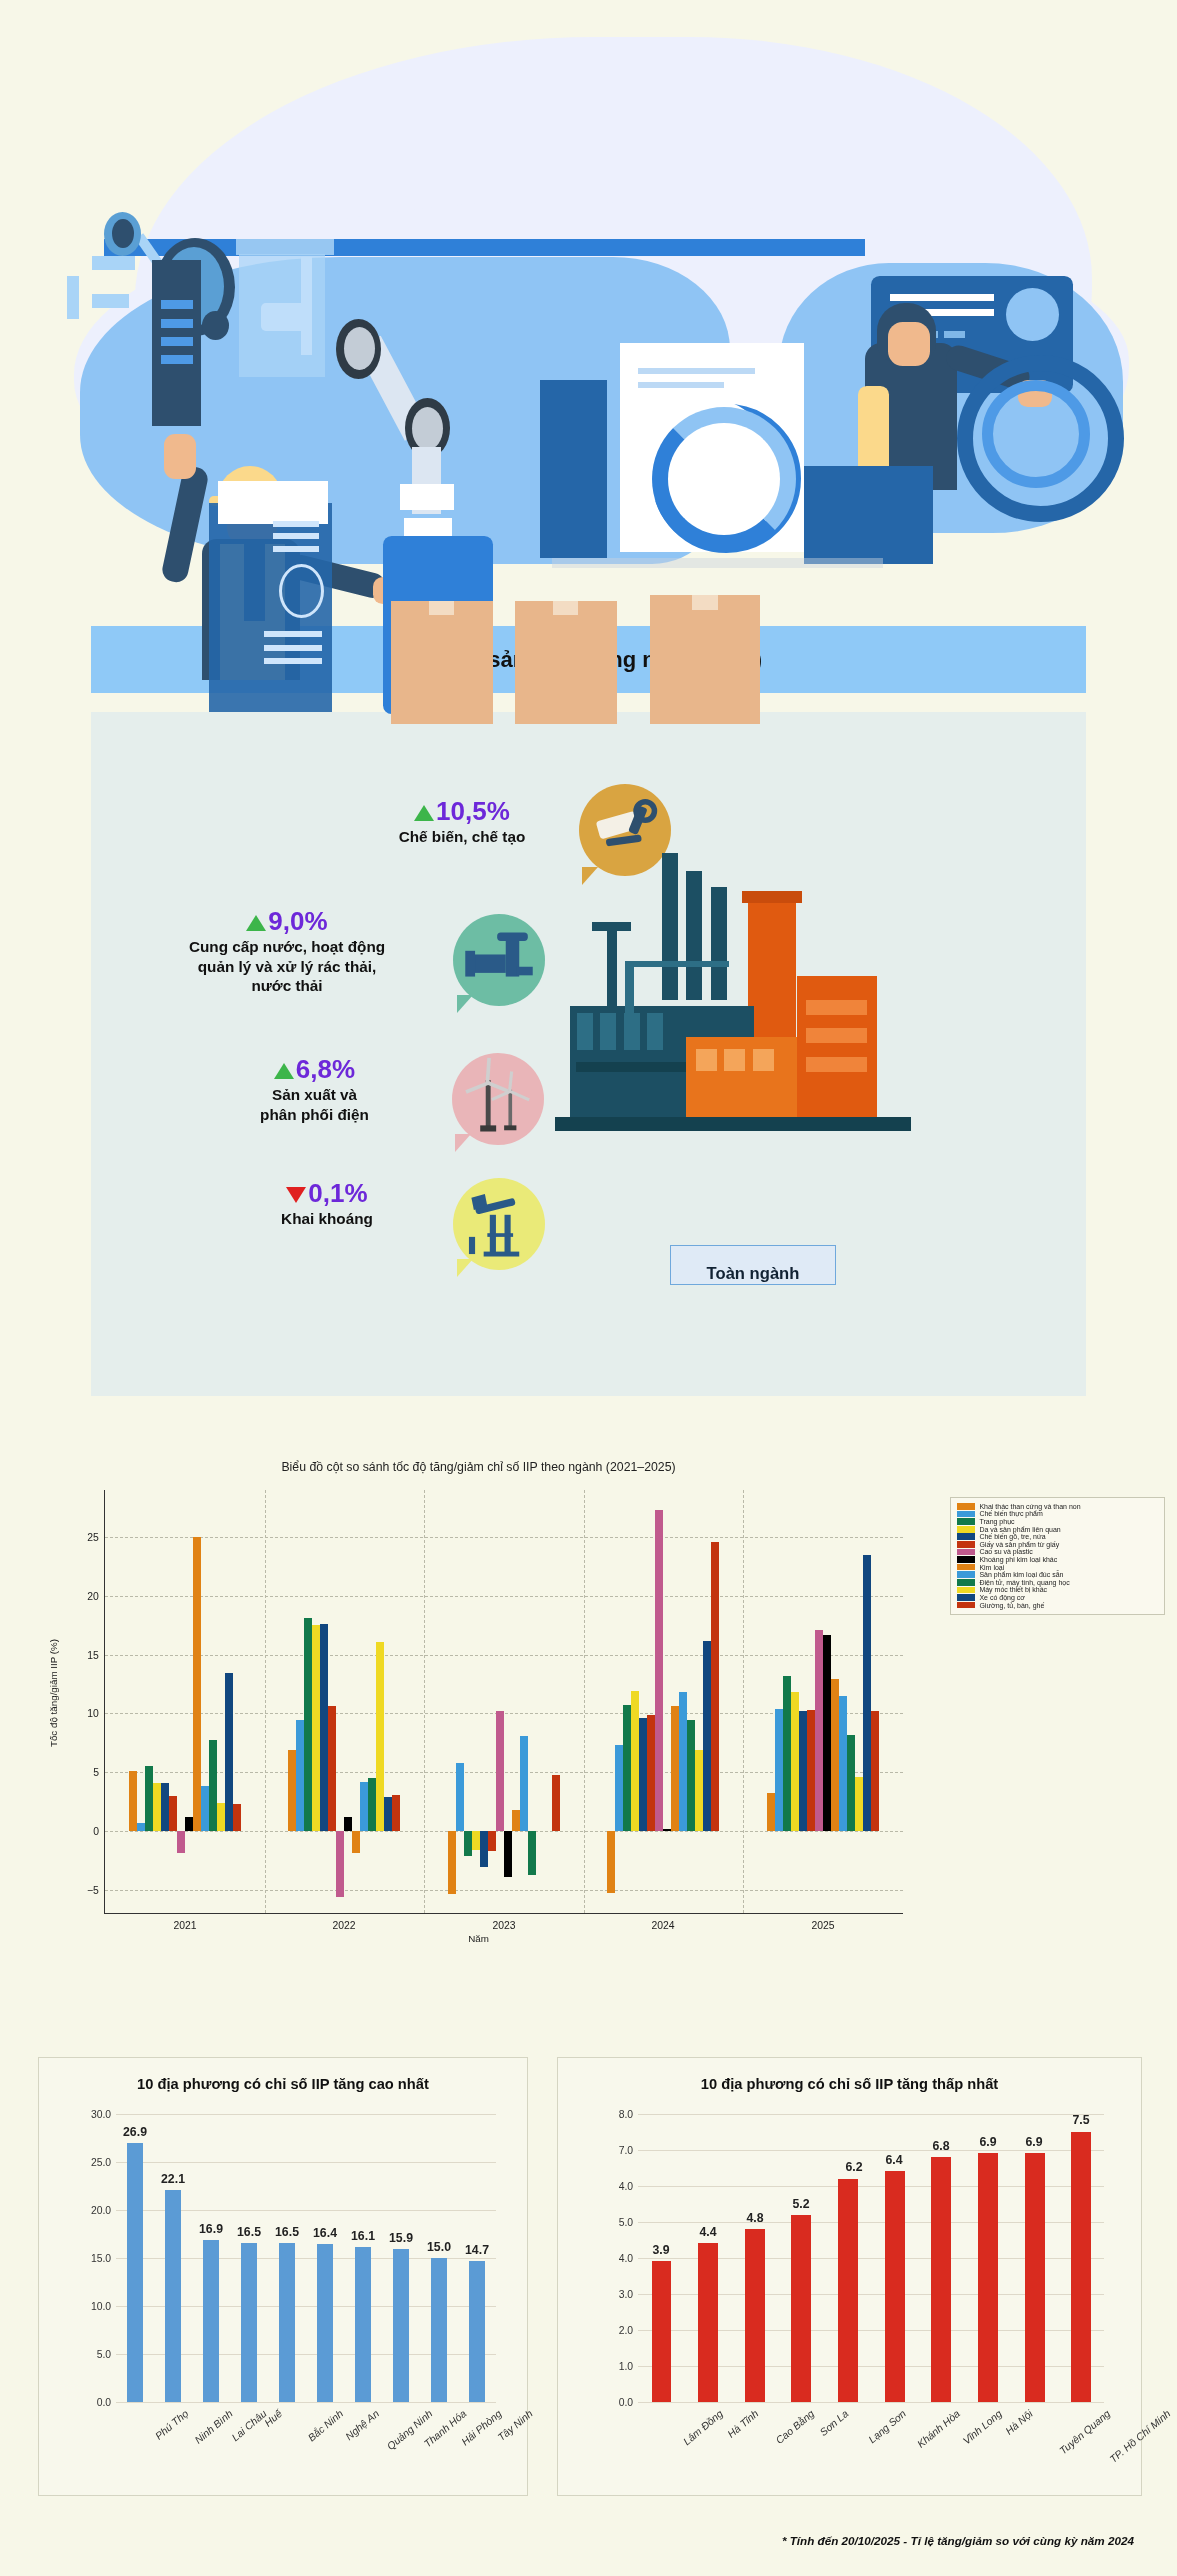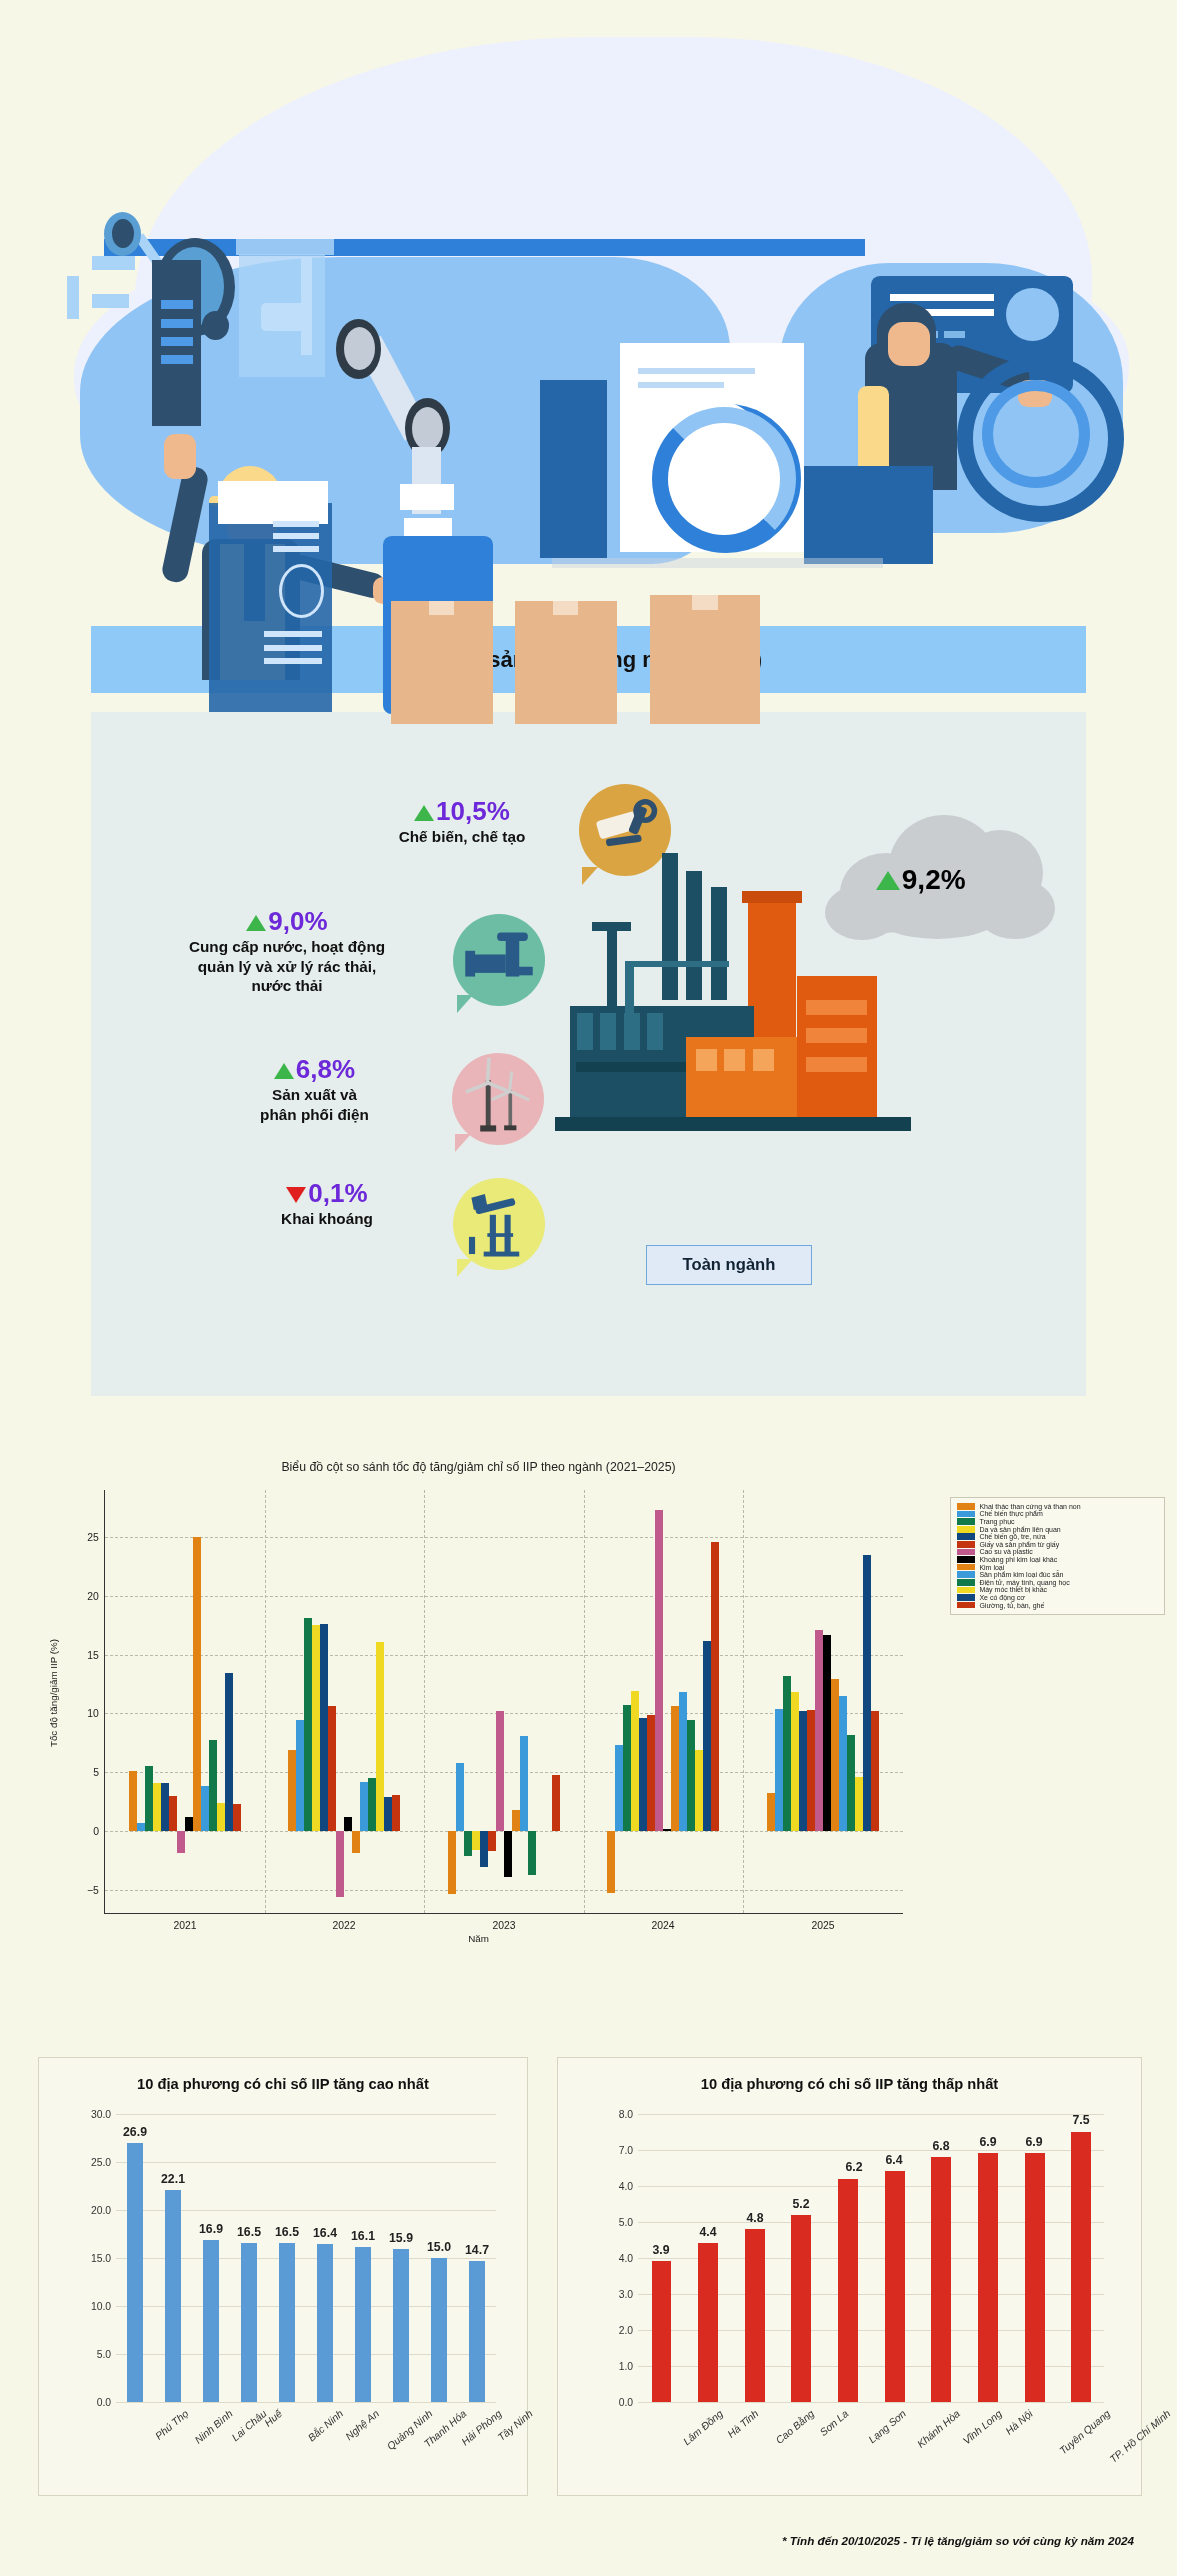--- a/index.html
+++ b/index.html
@@ -64,23 +64,23 @@
   .stat{position:absolute;text-align:center;}
   .stat .val{font-size:26px;font-weight:800;color:#6d28d9;white-space:nowrap;line-height:1.05;}
   .stat .lbl{font-size:15.3px;font-weight:600;color:#111;line-height:1.28;margin-top:1.8px;}
   .tri-up{display:inline-block;width:0;height:0;border-left:10.4px solid transparent;border-right:10.4px solid transparent;border-bottom:16.6px solid #3cb54a;vertical-align:-1.2px;margin-right:1.8px;}
   .tri-dn{display:inline-block;width:0;height:0;border-left:10.4px solid transparent;border-right:10.4px solid transparent;border-top:16.6px solid #e02020;vertical-align:-1.2px;margin-right:1.8px;}
 
   .bub{position:absolute;border-radius:50%;}
   .bub-tail{position:absolute;width:0;height:0;}
 
   .toan-nganh{
-    position:absolute;left:646px;top:1245px;width:164px;height:38px;
+    position:absolute;left:670px;top:1245px;width:164px;height:38px;
     background:#dfeaf6;border:1.2px solid #6fa8dc;
-    display:flex;align-items:center;justify-content:center;
+    display:flex;align-items:flex-end;justify-content:center;
   }
   .toan-nganh span{font-size:16.6px;font-weight:600;color:#123;}
 
   .cloud{position:absolute;}
   .cloud .puff{position:absolute;background:#c9cdd0;border-radius:50%;}
   .cloud .val{position:absolute;z-index:5;font-size:28px;font-weight:800;color:#000;white-space:nowrap;}
 
   
   .fac{position:absolute;left:540px;top:859px;width:466px;height:417px;}
   .f{position:absolute;}
@@ -335,31 +335,20 @@
       <div class="f" style="left:264px;top:123px;width:80px;height:153px;background:#e05a10;"></div>
       <div class="f" style="left:273px;top:147px;width:61px;height:14.7px;background:#f0843a;"></div>
       <div class="f" style="left:273px;top:175px;width:61px;height:14.7px;background:#f0843a;"></div>
       <div class="f" style="left:273px;top:204px;width:61px;height:14.7px;background:#f0843a;"></div>
 
       <div class="f" style="left:22px;top:264px;width:356px;height:13.5px;background:#14414f;"></div>
       <div class="f" style="left:92px;top:110px;width:8.6px;height:55px;background:#2d6e85;"></div>
       <div class="f" style="left:92px;top:108px;width:104px;height:6.1px;background:#2d6e85;"></div>
     </div>
 
-    <div class="cloud" style="left:724px;top:92px;width:258px;height:135px;">
-      <div class="puff" style="left:24.5px;top:49px;width:92px;height:80px;"></div>
-      <div class="puff" style="left:74px;top:11px;width:110px;height:104px;"></div>
-      <div class="puff" style="left:142px;top:26px;width:86px;height:86px;"></div>
-      <div class="puff" style="left:9.8px;top:81px;width:74px;height:55px;"></div>
-      <div class="puff" style="left:160px;top:74px;width:80px;height:61px;"></div>
-      <div class="puff" style="left:55px;top:79px;width:135px;height:56px;"></div>
-      <div class="val" style="left:61px;top:60px;">
-        <span class="tri-up" style="border-bottom-color:#3cb54a;border-left-width:12.3px;border-right-width:12.3px;border-bottom-width:19px;"></span><span>9,2%</span>
-      </div>
-    </div>
   </div>
 
   <div class="toan-nganh">
     <span>Toàn ngành</span>
   </div>
 
   <div class="chart1">
     <div class="c1-title">Biểu đồ cột so sánh tốc độ tăng/giảm chỉ số IIP theo ngành (2021–2025)</div>
     <div class="ylab">Tốc độ tăng/giảm IIP (%)</div>
     <div class="c1-plot" id="c1plot">

